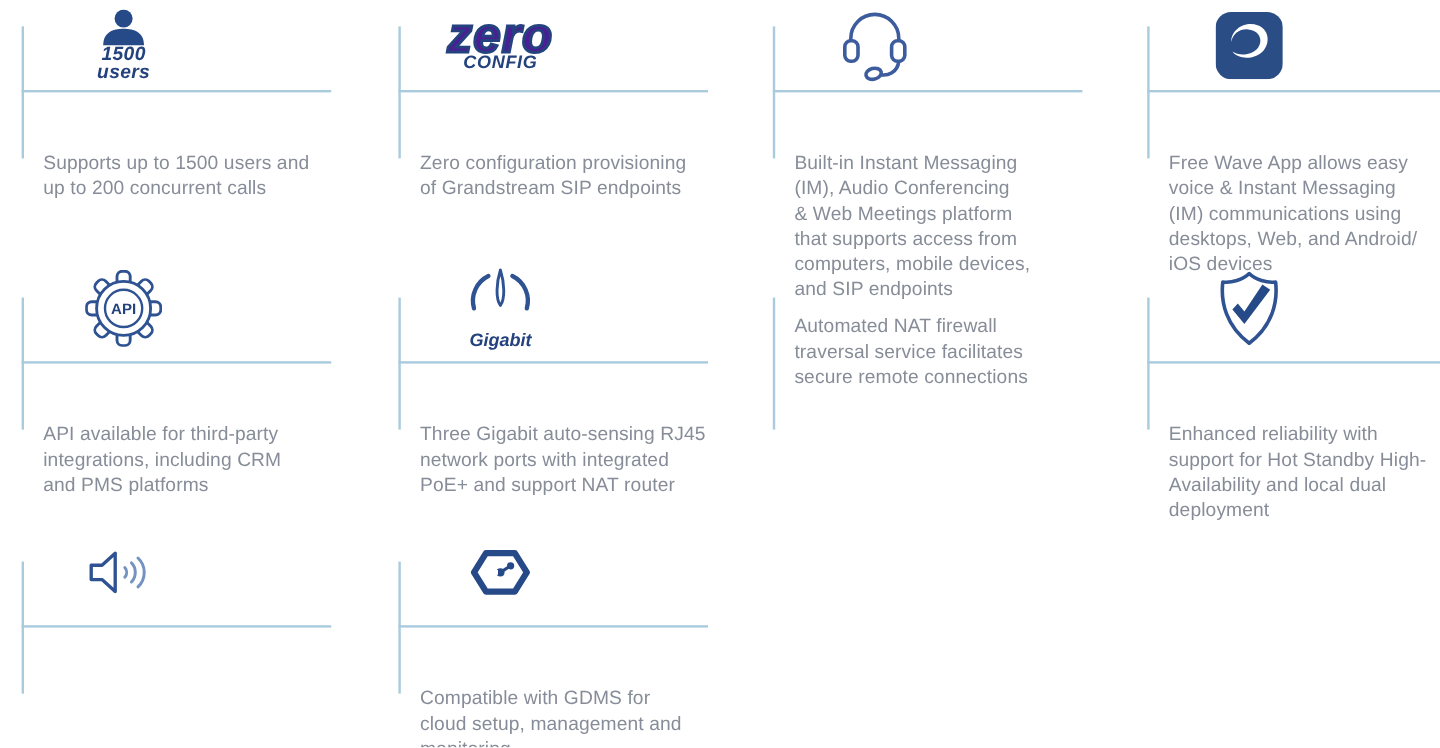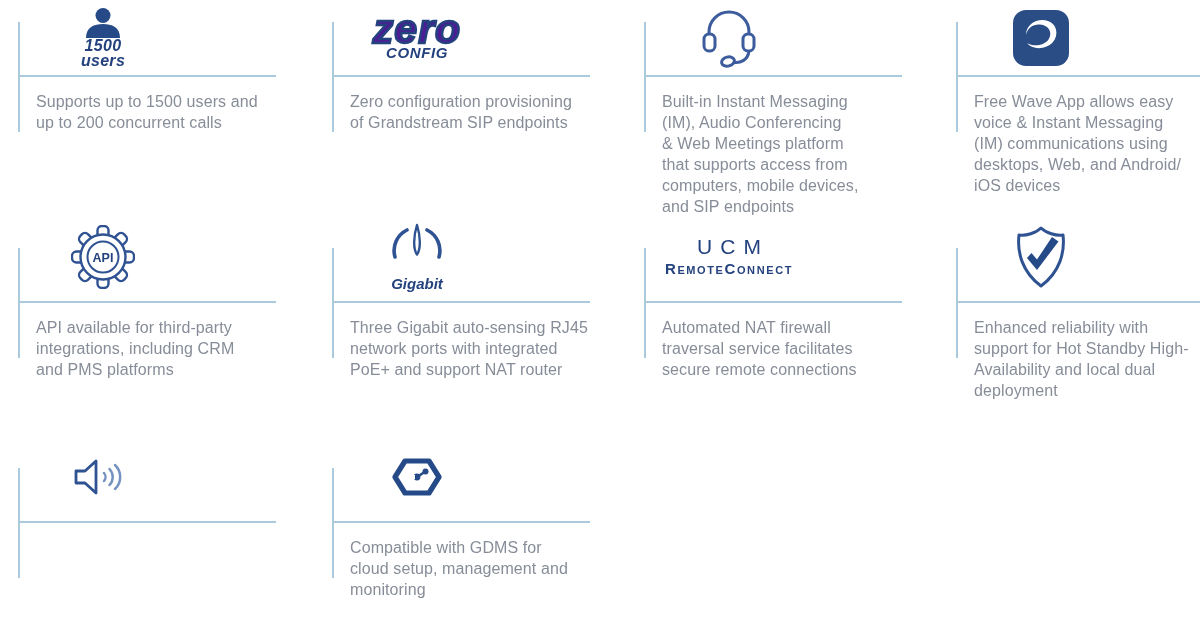--- a/index.html
+++ b/index.html
@@ -17,21 +17,21 @@
   }
   .iconzone{
     height:var(--iz);width:258px;border-bottom:2px solid #a9cbdd;
     display:flex;align-items:center;
   }
   .iconwrap{width:170px;display:flex;flex-direction:column;align-items:center;justify-content:center;}
   .r1{--iz:75px;} .r2{--iz:88px;} .r3{--iz:88px;}
   .desc{
     padding:14px 0 0 18px;width:252px;
     font-size:16px;line-height:21px;color:#878d98;
-    white-space:pre-line;letter-spacing:0.1px;
+    white-space:pre-line;letter-spacing:0.1px;margin-top:35px;
   }
   .badge{font-style:italic;font-weight:800;font-size:16px;line-height:15px;color:#24427e;letter-spacing:0.3px;}
   .zero{
     font-style:italic;font-weight:800;font-size:41px;line-height:30px;color:#4c1d95;
     -webkit-text-stroke:2.4px #24427e;letter-spacing:1px;
   }
   .config{font-style:italic;font-weight:900;font-size:15px;line-height:18px;color:#24427e;letter-spacing:0.6px;}
   .gigabit{font-style:italic;font-weight:800;font-size:15px;line-height:16px;color:#24427e;margin-top:15px;}
   .ucm{font-size:21px;line-height:22px;color:#24427e;letter-spacing:8px;font-weight:500;text-indent:8px;}
   .remoteconnect{font-variant:small-caps;font-size:15px;line-height:18px;color:#24427e;letter-spacing:1.6px;font-weight:600;margin-top:2px;}
@@ -140,26 +140,20 @@
         </svg>
         <div class="gigabit">Gigabit</div>
       </div>
     </div>
     <div class="desc">Three Gigabit auto-sensing RJ45
 network ports with integrated
 PoE+ and support NAT router</div>
   </div>
 
   <div class="cell r2">
-    <div class="iconzone">
-      <div class="iconwrap">
-        <div class="ucm">UCM</div>
-        <div class="remoteconnect">RemoteConnect</div>
-      </div>
-    </div>
     <div class="desc">Automated NAT firewall
 traversal service facilitates
 secure remote connections</div>
   </div>
 
   <div class="cell r3">
     <div class="iconzone">
       <div class="iconwrap">
         <svg width="54" height="62" viewBox="0 0 54 62">
           <path d="M27 2 C22 7 12 10 5 9 C3 26 8 46 27 60 C46 46 51 26 49 9 C42 10 32 7 27 2 Z" fill="#fff" stroke="#2f5292" stroke-width="3" stroke-linejoin="round"></path>

